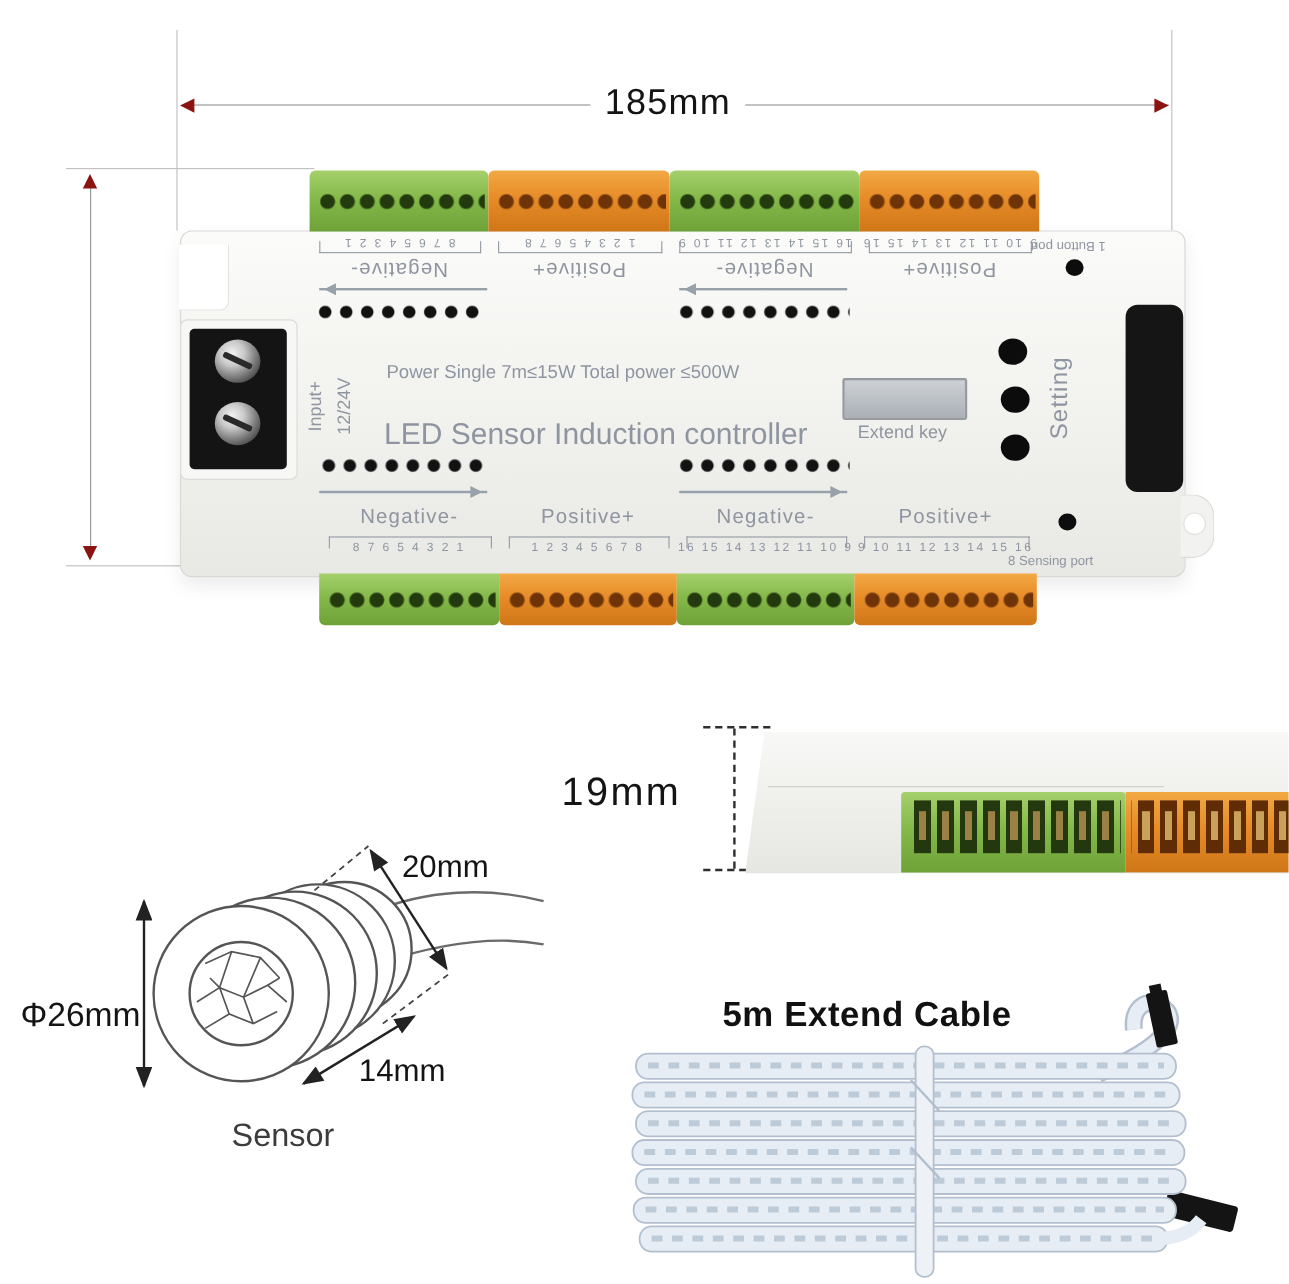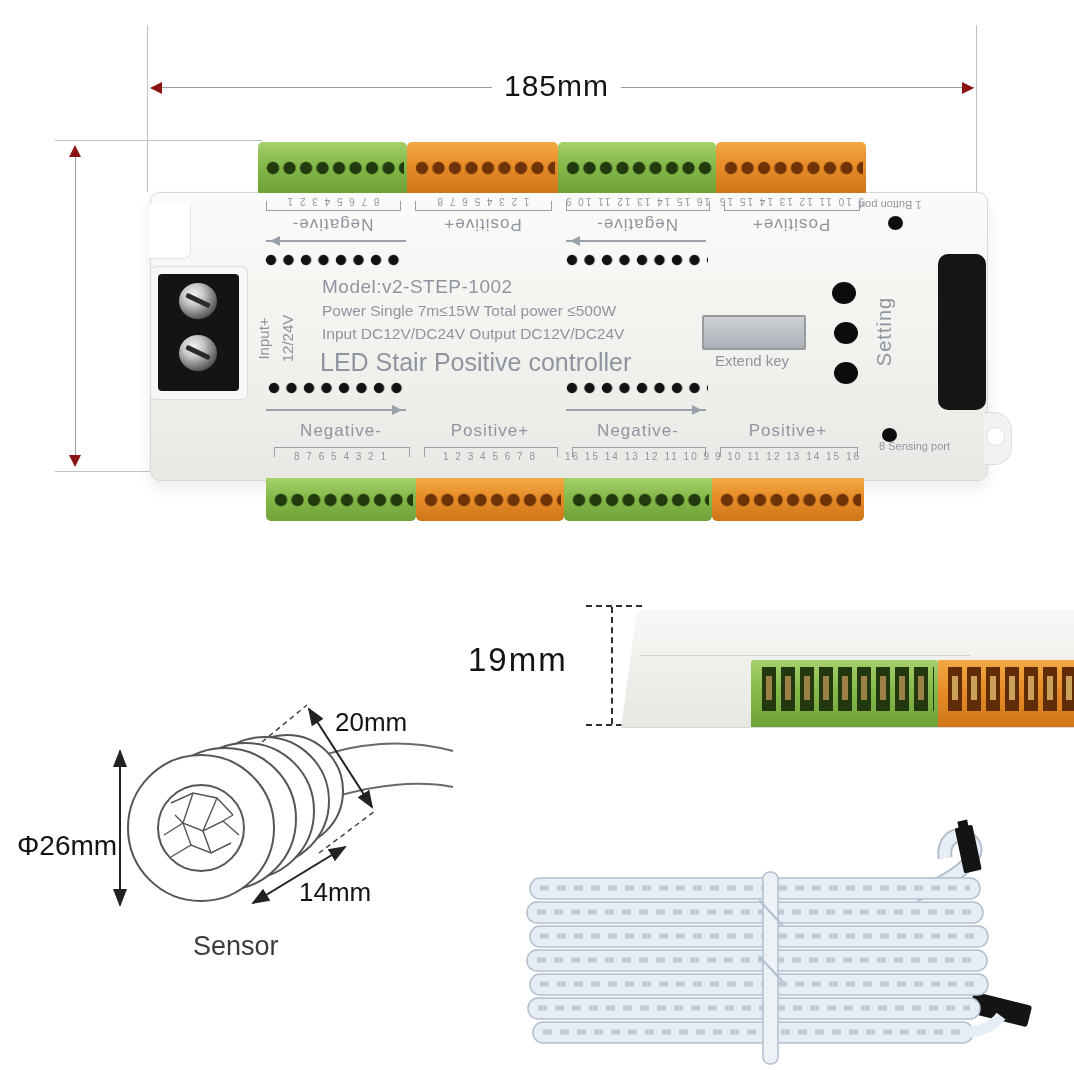--- a/index.html
+++ b/index.html
@@ -116,24 +116,22 @@
   <div class="abs grplabel flip" style="left:558px;top:214px;width:158px">Negative-</div>
   <div class="abs grplabel flip" style="left:716px;top:214px;width:150px">Positive+</div>
   <div class="abs flip silk" style="left:840px;top:199px;width:100px;font-size:11px;text-align:center">1 Button port</div>
 
   <div class="abs sarrow hl" style="left:266px;top:240px;width:140px"></div>
   <div class="abs sarrow hl" style="left:566px;top:240px;width:140px"></div>
   <div class="abs dots" style="left:265px;top:254px;width:140px"></div>
   <div class="abs dots" style="left:566px;top:254px;width:142px"></div>
   <div class="abs dot" style="left:888px;top:216px"></div>
 
-  <div class="abs silk" style="left:322px;top:276px;width:420px;font-size:19px;letter-spacing:.5px">Model:v2-STEP-1002</div>
   <div class="abs silk" style="left:322px;top:302px;width:420px;font-size:15.5px">Power Single 7m≤15W Total power ≤500W</div>
-  <div class="abs silk" style="left:322px;top:325px;width:420px;font-size:15.5px">Input DC12V/DC24V Output DC12V/DC24V</div>
-  <div class="abs silk" style="left:320px;top:348px;width:420px;font-size:25px">LED Stair Positive controller</div>
+  <div class="abs silk" style="left:320px;top:348px;width:420px;font-size:25px">LED Sensor Induction controller</div>
 
   <div class="abs vtext silk" style="left:213px;top:330px;width:100px;font-size:15px">Input+</div>
   <div class="abs vtext silk" style="left:237px;top:330px;width:100px;font-size:15px">12/24V</div>
 
   <div class="abs" style="left:150px;top:266px;width:96px;height:132px;background:#f7f7f5;border:1px solid #dcdcd8;border-radius:6px"></div>
   <div class="abs" style="left:158px;top:274px;width:81px;height:117px;background:#141414;border-radius:4px"></div>
   <div class="abs screw" style="left:179px;top:283px"></div>
   <div class="abs screw" style="left:179px;top:335px"></div>
 
   <div class="abs lcd" style="left:702px;top:315px;width:100px;height:31px"></div>
@@ -149,21 +147,21 @@
 
   <div class="abs dots" style="left:268px;top:382px;width:138px"></div>
   <div class="abs dots" style="left:566px;top:382px;width:142px"></div>
   <div class="abs sarrow hr" style="left:266px;top:409px;width:140px"></div>
   <div class="abs sarrow hr" style="left:566px;top:409px;width:140px"></div>
   <div class="abs dot" style="left:882px;top:428px"></div>
   <div class="abs grplabel" style="left:266px;top:421px;width:150px">Negative-</div>
   <div class="abs grplabel" style="left:416px;top:421px;width:148px">Positive+</div>
   <div class="abs grplabel" style="left:564px;top:421px;width:148px">Negative-</div>
   <div class="abs grplabel" style="left:712px;top:421px;width:152px">Positive+</div>
-  <div class="abs silk" style="left:840px;top:440px;width:110px;font-size:11px;text-align:right">8 Sensing port</div>
+  <div class="abs silk" style="left:840px;top:462px;width:110px;font-size:11px;text-align:left">8 Sensing port</div>
   <div class="abs bracket-n" style="left:274px;top:447px;width:134px"></div>
   <div class="abs bracket-n" style="left:424px;top:447px;width:132px"></div>
   <div class="abs bracket-n" style="left:572px;top:447px;width:132px"></div>
   <div class="abs bracket-n" style="left:720px;top:447px;width:136px"></div>
   <div class="abs digits" style="left:266px;top:451px;width:150px">8 7 6 5 4 3 2 1</div>
   <div class="abs digits" style="left:416px;top:451px;width:148px">1 2 3 4 5 6 7 8</div>
   <div class="abs digits" style="left:564px;top:451px;width:148px">16 15 14 13 12 11 10 9</div>
   <div class="abs digits" style="left:712px;top:451px;width:152px">9 10 11 12 13 14 15 16</div>
 
   <div class="abs dimlabel" style="left:468px;top:641px;font-size:33px;letter-spacing:2px;padding:0">19mm</div>
@@ -259,14 +257,15 @@
         <line x1="28" y1="232" x2="448" y2="232"></line>
       </g>
 
       <rect x="248" y="72" width="15" height="192" rx="7" fill="#eef2f7" stroke="#b3bfce" stroke-width="1.5"></rect>
       <line x1="244" y1="100" x2="268" y2="126" stroke="#b3bfce" stroke-width="2"></line>
       <line x1="244" y1="156" x2="268" y2="182" stroke="#b3bfce" stroke-width="2"></line>
 
       <path d="M455,232 C472,230 480,224 486,216" fill="none" stroke="#e6edf4" stroke-width="11"></path>
     </g>
   </svg>
+  <div class="abs" style="left:602px;top:830px;font-size:29px;font-weight:600;color:#111;letter-spacing:.5px">5m Extend Cable</div>
 
 </div>
 
 </body></html>

